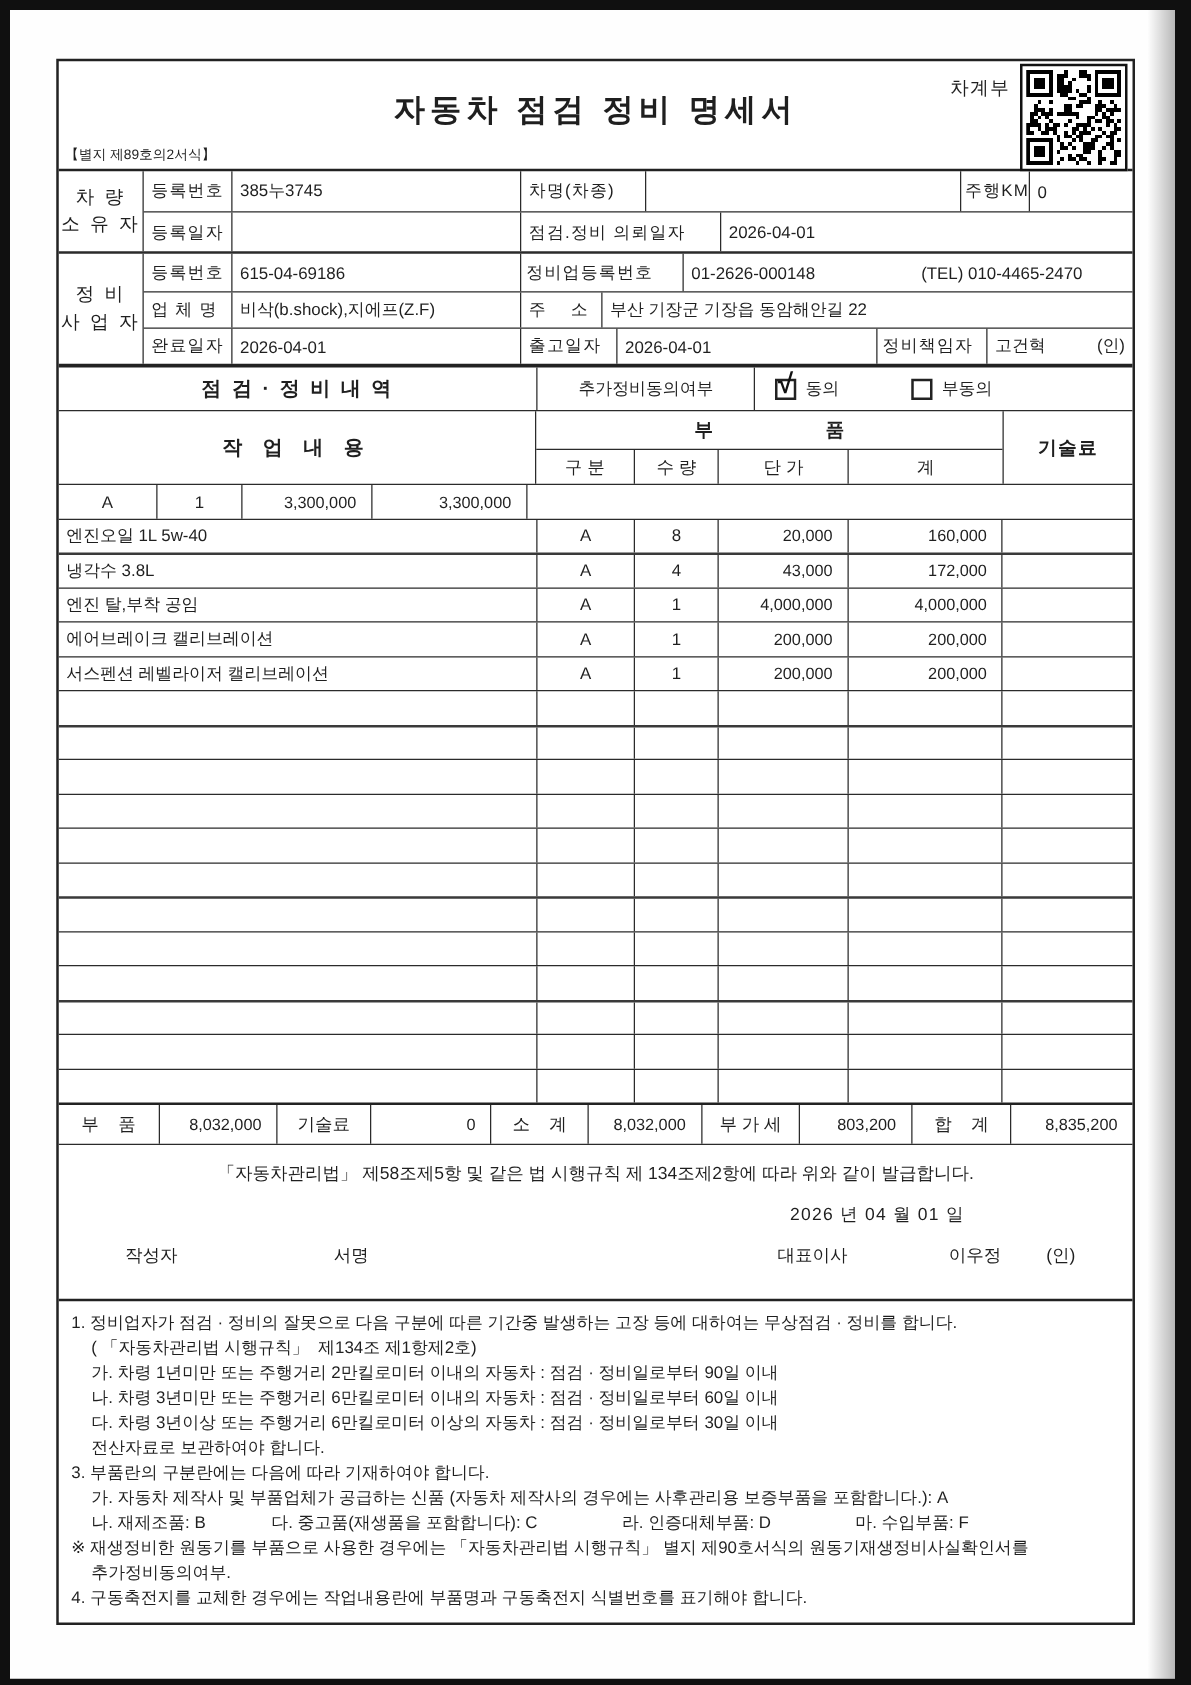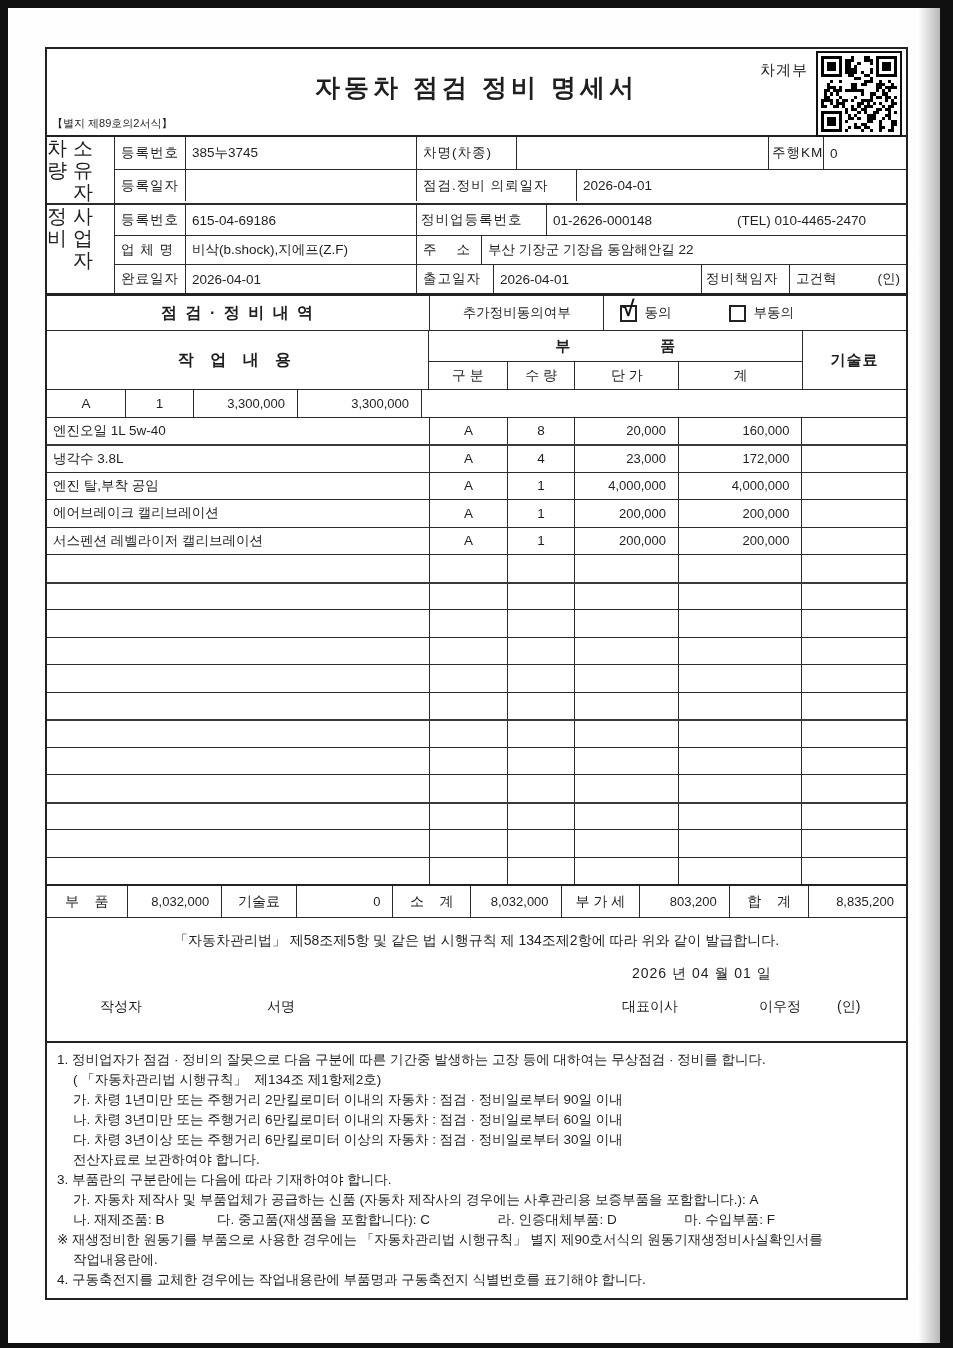--- a/index.html
+++ b/index.html
@@ -24,22 +24,22 @@
   .c { overflow:hidden; white-space:pre; display:flex; align-items:center; font-size:13.5px; padding:0 6px; }
   .ctr { justify-content:center; text-align:center; }
   .num { justify-content:flex-end; padding-right:12px; font-size:13px; }
   .tl  { justify-content:flex-start; }
   .lblc { justify-content:flex-start; letter-spacing:1px; }
 
   
   .infotbl { flex:0 0 auto; border-top:2px solid #222; }
   .og { display:flex; }
   .og + .og { border-top:2px solid #2b2b2b; }
-  .og-label { width:72px; border-right:1px solid #2b2b2b; display:flex; 
-              justify-content:center; align-items:flex-start; font-size:20px; line-height:22px; letter-spacing:2px; }
+  .og-label { width:72px; border-right:1px solid #2b2b2b; display:flex; flex-direction:column;
+              justify-content:center; align-items:center; font-size:15px; line-height:22px; letter-spacing:2px; }
   .og-rows { flex:1; display:flex; flex-direction:column; }
   .og-rows .trow:first-child { border-top:none; }
   .og-rows .trow > .c + .c { border-left:1px solid #2b2b2b; }
 
   
   .detailbar { flex:0 0 auto; height:37px; border-top:3px solid #222; display:flex; }
   .detailbar .c + .c { border-left:1px solid #2b2b2b; }
   .detail-title { font-size:16px; font-weight:bold; letter-spacing:2px; }
   .cbgroup { display:flex; align-items:center; gap:7px; }
   .cb { width:17px; height:17px; border:2px solid #222; position:relative; flex:0 0 auto; }
@@ -401,21 +401,21 @@
           <div class="c ctr" style="width: 78px;">A</div>
           <div class="c ctr" style="width: 68px;">8</div>
           <div class="c num" style="width: 104px;">20,000</div>
           <div class="c num" style="width: 124px;">160,000</div>
           <div class="c " style="width: 105px;"></div>
         </div>
         <div class="trow wrow heavy">
           <div class="c tl" style="width: 384px;">냉각수 3.8L</div>
           <div class="c ctr" style="width: 78px;">A</div>
           <div class="c ctr" style="width: 68px;">4</div>
-          <div class="c num" style="width: 104px;">23,000</div>
+          <div class="c num" style="width: 104px;">43,000</div>
           <div class="c num" style="width: 124px;">172,000</div>
           <div class="c " style="width: 105px;"></div>
         </div>
         <div class="trow wrow">
           <div class="c tl" style="width: 384px;">엔진 탈,부착 공임</div>
           <div class="c ctr" style="width: 78px;">A</div>
           <div class="c ctr" style="width: 68px;">1</div>
           <div class="c num" style="width: 104px;">4,000,000</div>
           <div class="c num" style="width: 124px;">4,000,000</div>
           <div class="c " style="width: 105px;"></div>
@@ -561,18 +561,18 @@
         <div class="nline">1. 정비업자가 점검 · 정비의 잘못으로 다음 구분에 따른 기간중 발생하는 고장 등에 대하여는 무상점검 · 정비를 합니다.</div>
         <div class="nline ind1">( 「자동차관리법 시행규칙」  제134조 제1항제2호)</div>
         <div class="nline ind1">가. 차령 1년미만 또는 주행거리 2만킬로미터 이내의 자동차 : 점검 · 정비일로부터 90일 이내</div>
         <div class="nline ind1">나. 차령 3년미만 또는 주행거리 6만킬로미터 이내의 자동차 : 점검 · 정비일로부터 60일 이내</div>
         <div class="nline ind1">다. 차령 3년이상 또는 주행거리 6만킬로미터 이상의 자동차 : 점검 · 정비일로부터 30일 이내</div>
         <div class="nline ind1">전산자료로 보관하여야 합니다.</div>
         <div class="nline">3. 부품란의 구분란에는 다음에 따라 기재하여야 합니다.</div>
         <div class="nline ind1">가. 자동차 제작사 및 부품업체가 공급하는 신품 (자동차 제작사의 경우에는 사후관리용 보증부품을 포함합니다.): A</div>
         <div class="nline ind1">나. 재제조품: B              다. 중고품(재생품을 포함합니다): C                  라. 인증대체부품: D                  마. 수입부품: F</div>
         <div class="nline">※ 재생정비한 원동기를 부품으로 사용한 경우에는 「자동차관리법 시행규칙」 별지 제90호서식의 원동기재생정비사실확인서를</div>
-        <div class="nline ind1">작업내용란에.</div>
+        <div class="nline ind1">추가정비동의여부.</div>
         <div class="nline">4. 구동축전지를 교체한 경우에는 작업내용란에 부품명과 구동축전지 식별번호를 표기해야 합니다.</div>
       </div>
 
   </div>
 </div>
 
 </body></html>

